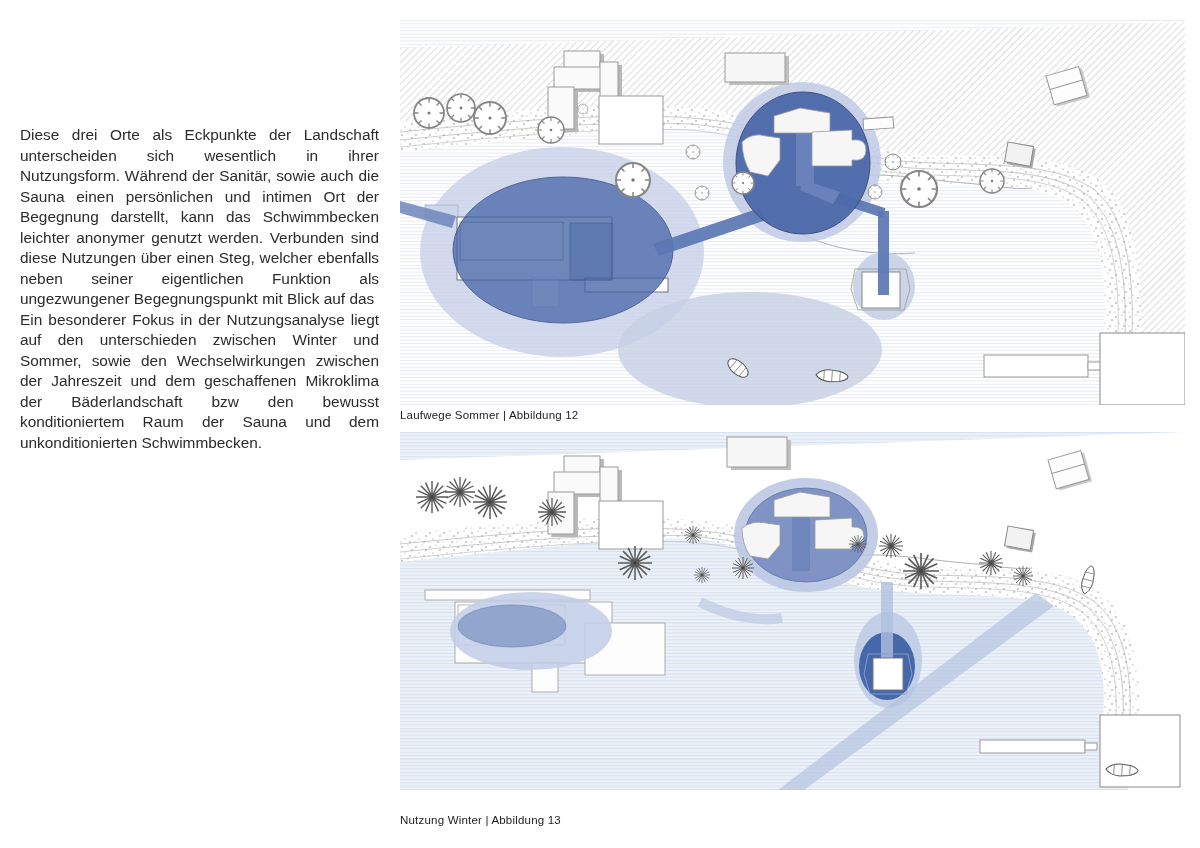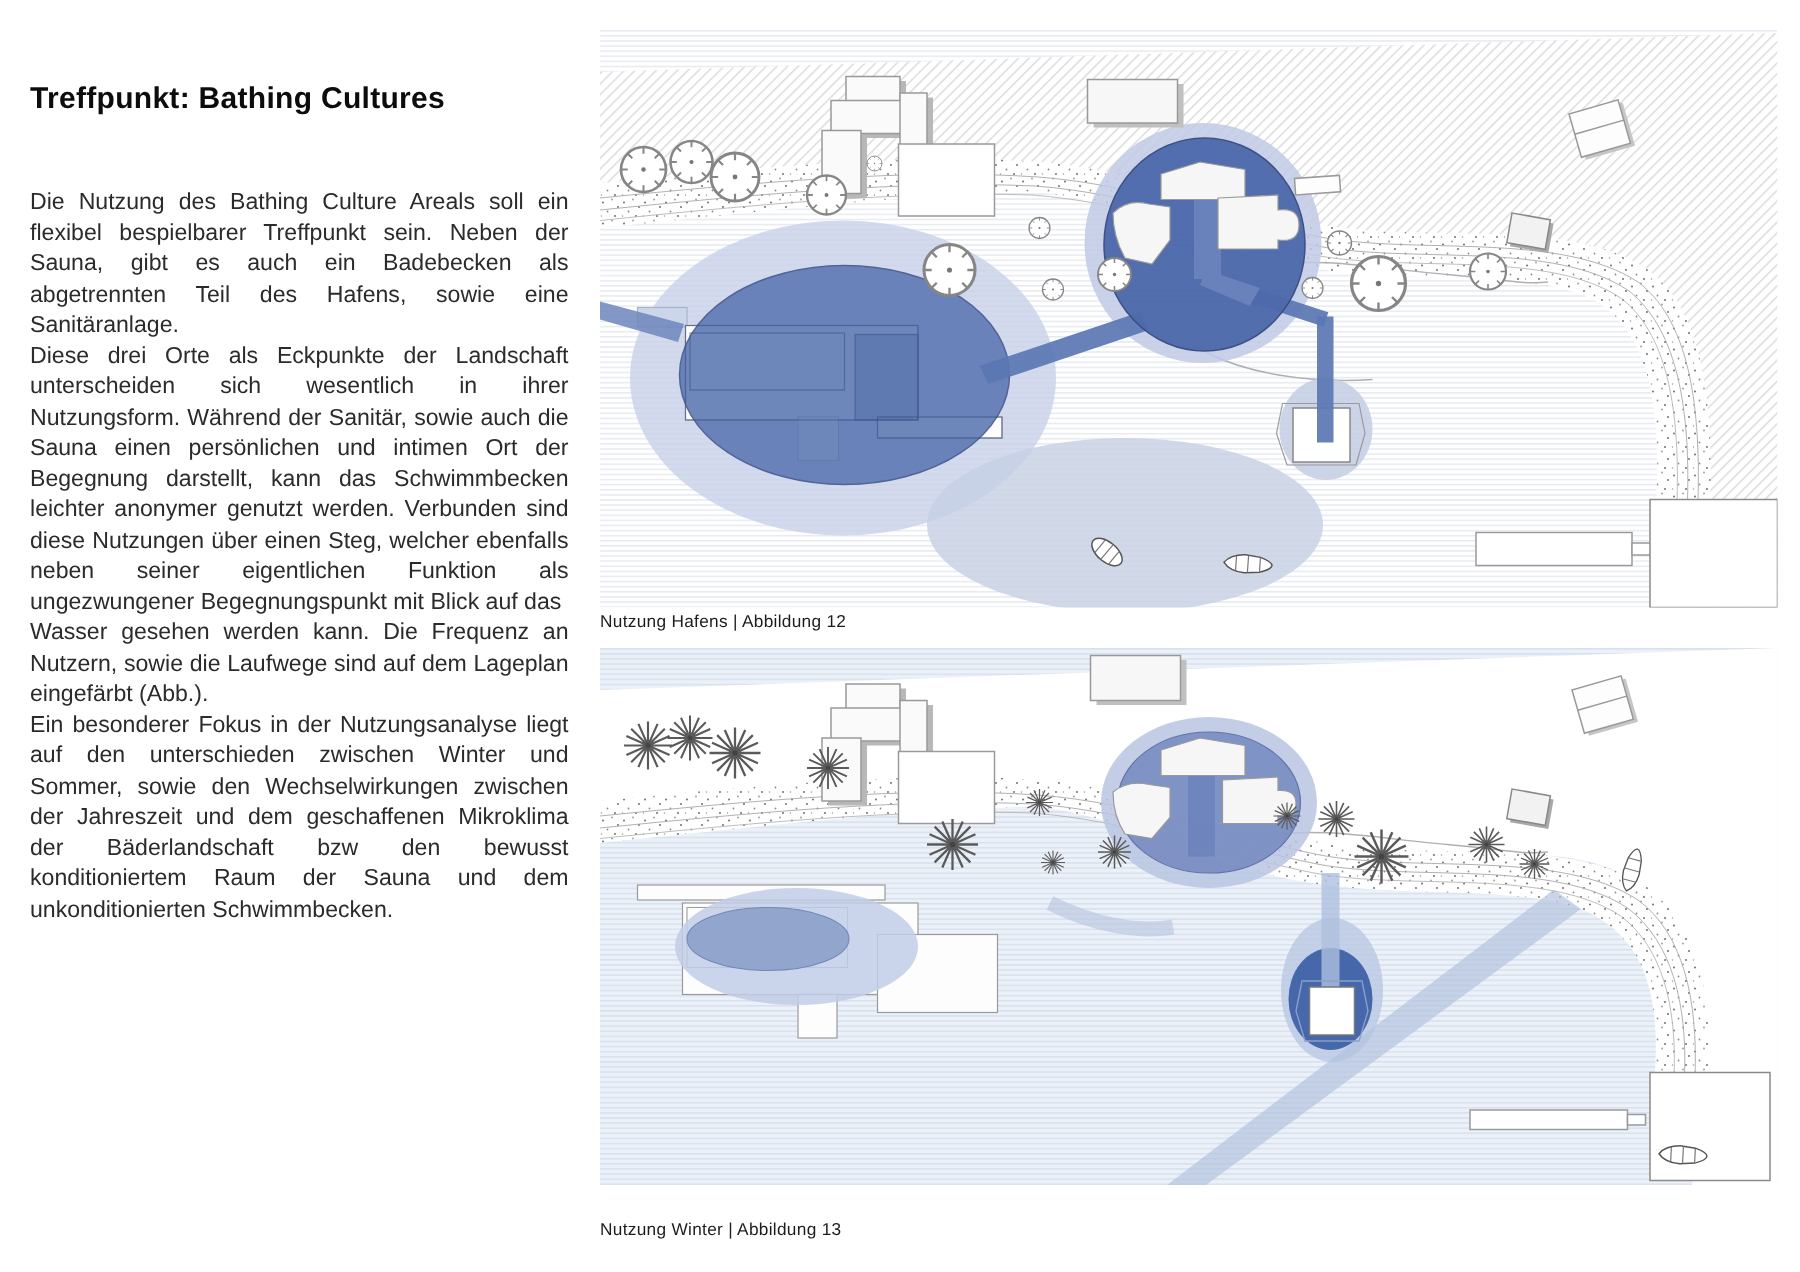--- a/index.html
+++ b/index.html
@@ -16,26 +16,23 @@
   .cap-summer{top:409px;}
   .cap-winter{top:814px;}
   .caption b{font-weight:400;}
   svg{display:block;}
 </style>
 </head>
 <body>
 
 <div class="page">
 
-  <h1 class="title">Treffpunkt: Bathing Cultures</h1>
 
   <div class="text-col">
-    <p>Die Nutzung des Bathing Culture Areals soll ein flexibel bespielbarer Treffpunkt sein. Neben der Sauna, gibt es auch ein Badebecken als abgetrennten Teil des Hafens, sowie eine Sanitäranlage.</p>
     <p>Diese drei Orte als Eckpunkte der Landschaft unterscheiden sich wesentlich in ihrer Nutzungsform. Während der Sanitär, sowie auch die Sauna einen persönlichen und intimen Ort der Begegnung darstellt, kann das Schwimmbecken leichter anonymer genutzt werden. Verbunden sind diese Nutzungen über einen Steg, welcher ebenfalls neben seiner eigentlichen Funktion als ungezwungener Begegnungspunkt mit Blick auf das</p>
-    <p>Wasser gesehen werden kann. Die Frequenz an Nutzern, sowie die Laufwege sind auf dem Lageplan eingefärbt (Abb.).</p>
     <p>Ein besonderer Fokus in der Nutzungsanalyse liegt auf den unterschieden zwischen Winter und Sommer, sowie den Wechselwirkungen zwischen der Jahreszeit und dem geschaffenen Mikroklima der Bäderlandschaft bzw den bewusst konditioniertem Raum der Sauna und dem unkonditionierten Schwimmbecken.</p>
   </div>
 
   <figure class="figure fig-summer" style="margin:0">
   <svg viewBox="0 0 785 385" width="785" height="385">
     <defs>
       <pattern id="hatch" width="5" height="5" patternUnits="userSpaceOnUse" patternTransform="rotate(45)">
         <rect width="5" height="5" fill="#ffffff"></rect>
         <line x1="0.5" y1="0" x2="0.5" y2="5" stroke="#dcdcdc" stroke-width="1"></line>
       </pattern>
@@ -174,21 +171,21 @@
       <use href="#treeS" transform="translate(183,89) scale(0.5)"></use>
       <use href="#treeS" transform="translate(293,132) scale(0.7)"></use>
       <use href="#treeS" transform="translate(302,173) scale(0.7)"></use>
       <use href="#treeS" transform="translate(475,172) scale(0.7)"></use>
       <use href="#treeS" transform="translate(493,142) scale(0.8)"></use>
     </g>
   </svg>
   </figure>
 
   <div class="caption cap-summer">
-    <span>Nutzung Hafens |</span>
+    <span>Laufwege Sommer |</span>
     <b>Abbildung 12</b>
   </div>
 
   <figure class="figure fig-winter" style="margin:0">
   <svg viewBox="0 0 785 358" width="785" height="358">
     <rect x="0" y="0" width="785" height="358" fill="url(#waterW)"></rect>
 
     <path d="M0,28 L785,0 L785,358 L728,358 C740,285 737,210 700,165 C662,120 560,146 480,134 C420,125 352,92 290,91 C200,94 100,108 0,120 Z" fill="#ffffff"></path>
 
     <g>

